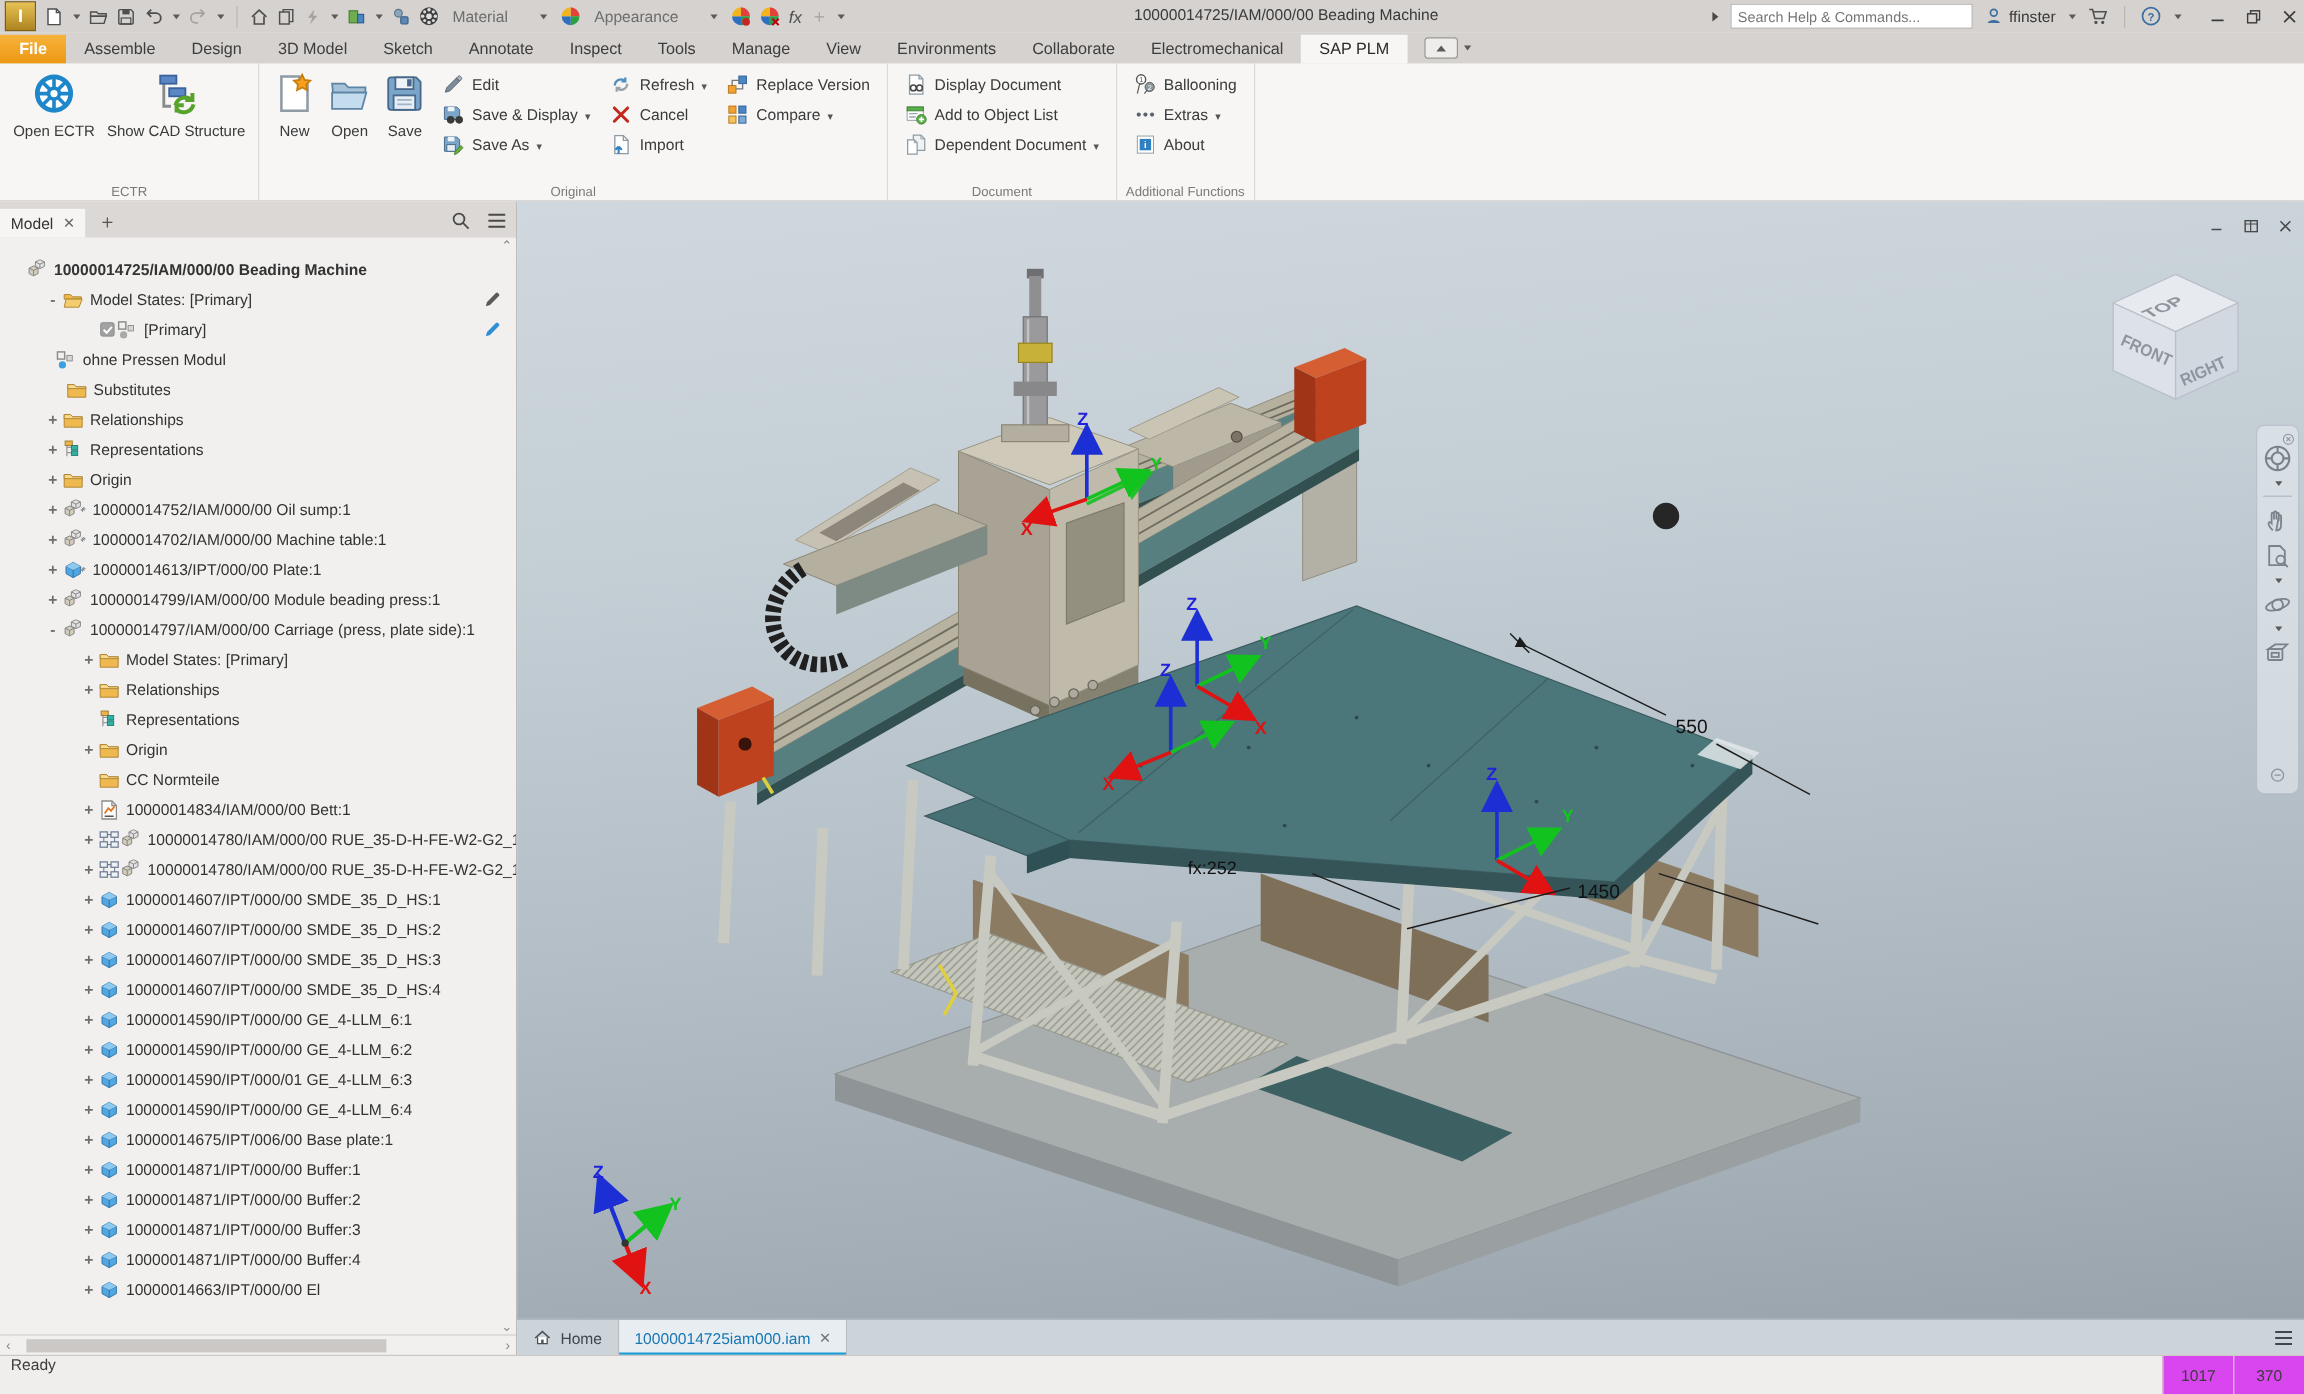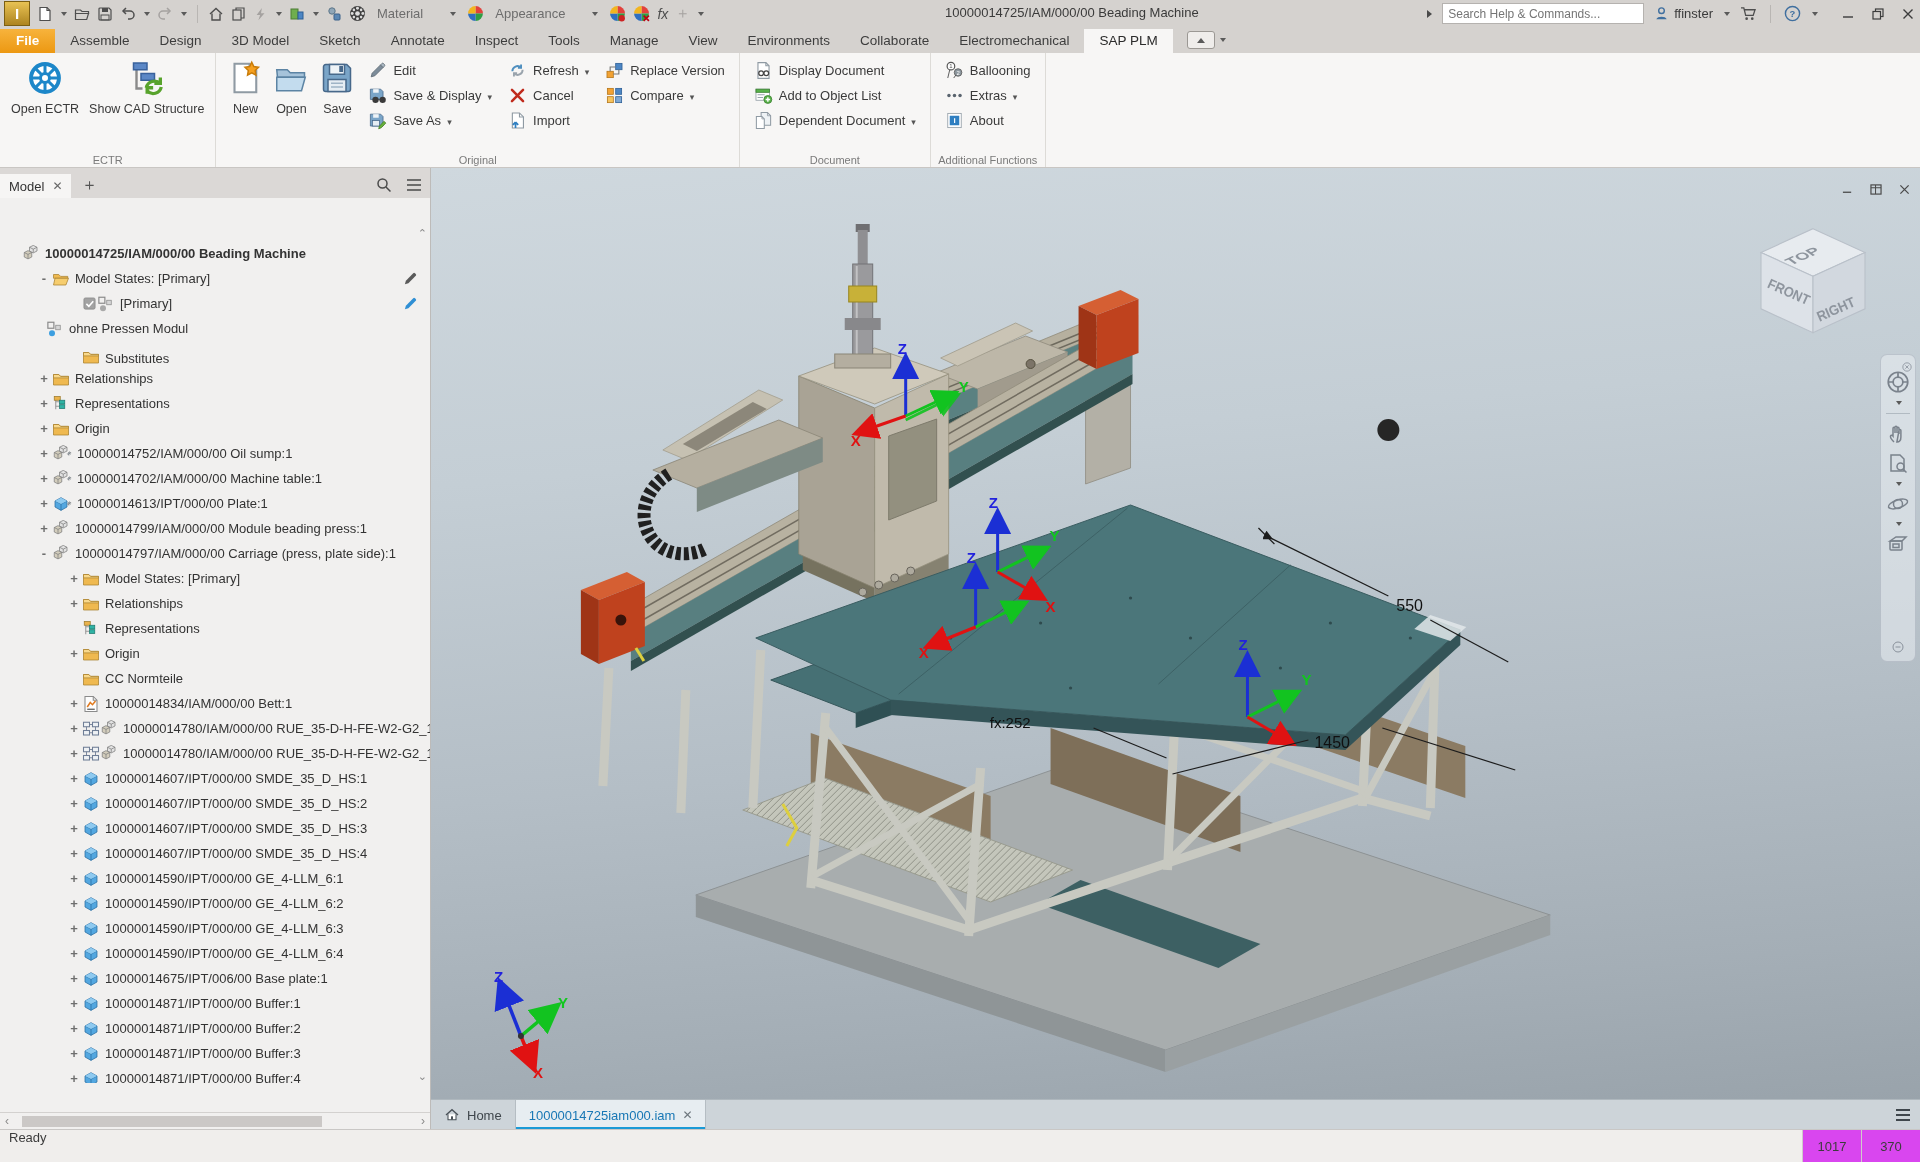--- a/index.html
+++ b/index.html
@@ -36,21 +36,21 @@
   .rgroup{position:relative;border-right:1px solid #dddbd7;padding:3px 6px 16px;display:flex;align-items:flex-start;}
   .glabel{position:absolute;bottom:1px;left:0;width:100%;text-align:center;font-size:11px;color:#7a7a7a;}
   .bigbtn{display:flex;flex-direction:column;align-items:center;justify-content:flex-start;
           padding:4px 3px;margin:0 2px;font-size:12.5px;color:#3a3a3a;white-space:nowrap;}
   .bigbtn .blab{margin-top:6px;}
   .scol{display:flex;flex-direction:column;padding:2px 4px 0;}
   .sbtn{height:25px;display:flex;align-items:center;gap:6px;font-size:13px;color:#3a3a3a;white-space:nowrap;padding:0 4px;}
   .sbtn .dd::after{content:"▾";font-size:9px;color:#555;}
   
   .browser{position:absolute;left:0;top:168px;width:430px;bottom:32px;background:#f1f0ef;
-           border-right:1px solid #bdbbb9;display:flex;flex-direction:column;gap:29px;}
+           border-right:1px solid #bdbbb9;display:flex;flex-direction:column;}
   .bheader{height:30px;background:#dbd8d6;display:flex;align-items:flex-end;position:relative;}
   .btab{background:#f6f5f4;height:24px;display:flex;align-items:center;gap:8px;padding:0 9px;font-size:13px;color:#333;}
   .btab .x{color:#666;font-size:12px;}
   .baddtab{font-size:16px;color:#555;padding:0 10px 2px;}
   .bhicons{position:absolute;right:8px;bottom:5px;display:flex;gap:14px;align-items:center;}
   .bviews{height:28px;background:#f6f5f4;border-bottom:1px solid #e2e0de;display:flex;align-items:center;padding:0 12px;font-size:13px;gap:10px;}
   .vAssembly{color:#1e7fc0;border-bottom:1px solid #1e7fc0;padding-bottom:1px;}
   .vdiv{width:1px;height:14px;background:#aaa;}
   .vModeling{color:#4c4c4c;}
   .tree{flex:1;overflow:hidden;position:relative;padding-top:14px;font-size:13px;color:#333;}
@@ -511,21 +511,21 @@
         </div>
         <div class="trow" style="padding-left: 30px;">
           <span class="texp"></span>
           <svg class="ic" width="18" height="18" viewBox="0 0 24 24">
             <rect x="2.5" y="3" width="8" height="8" fill="none" stroke="#8b8b8b" stroke-width="1.6"></rect>
             <rect x="13" y="7" width="6" height="6" fill="#d6d6d6" stroke="#8b8b8b"></rect>
             <circle cx="8" cy="17.5" r="4" fill="#3d9fe0"></circle>
           </svg>
           <span class="tlab">ohne Pressen Modul</span>
         </div>
-        <div class="trow" style="padding-left: 66px; align-items: flex-end;">
+        <div class="trow" style="padding-left: 39px;">
           <span class="texp"></span>
           <svg class="ic" width="18" height="18" viewBox="0 0 24 24">
             <path d="M2 6h7l2.5 2.5H22V20H2z" fill="#efb950" stroke="#a9802d"></path>
             <path d="M2 6h7l2.5 2.5H22v2H2z" fill="#f9d98c" stroke="#a9802d"></path>
           </svg>
           <span class="tlab">Substitutes</span>
         </div>
         <div class="trow" style="padding-left: 36px;">
           <span class="texp">+</span>
           <svg class="ic" width="18" height="18" viewBox="0 0 24 24">
@@ -764,21 +764,21 @@
           <span class="tlab">10000014590/IPT/000/00 GE_4-LLM_6:2</span>
         </div>
         <div class="trow" style="padding-left: 66px;">
           <span class="texp">+</span>
           <svg class="ic" width="18" height="18" viewBox="0 0 24 24">
             <path d="M4 8l8-4.5L20 8v8l-8 4.5L4 16z" fill="#53a7e0" stroke="#2c6da0"></path>
             <path d="M4 8l8 4 8-4" fill="none" stroke="#2c6da0"></path>
             <path d="M12 12v8.5" stroke="#2c6da0"></path>
             <path d="M4 8l8-4.5L20 8l-8 4z" fill="#8ecaf0"></path>
           </svg>
-          <span class="tlab">10000014590/IPT/000/00 GE_4-LLM_6:3</span>
+          <span class="tlab">10000014590/IPT/000/01 GE_4-LLM_6:3</span>
         </div>
         <div class="trow" style="padding-left: 66px;">
           <span class="texp">+</span>
           <svg class="ic" width="18" height="18" viewBox="0 0 24 24">
             <path d="M4 8l8-4.5L20 8v8l-8 4.5L4 16z" fill="#53a7e0" stroke="#2c6da0"></path>
             <path d="M4 8l8 4 8-4" fill="none" stroke="#2c6da0"></path>
             <path d="M12 12v8.5" stroke="#2c6da0"></path>
             <path d="M4 8l8-4.5L20 8l-8 4z" fill="#8ecaf0"></path>
           </svg>
           <span class="tlab">10000014590/IPT/000/00 GE_4-LLM_6:4</span>

